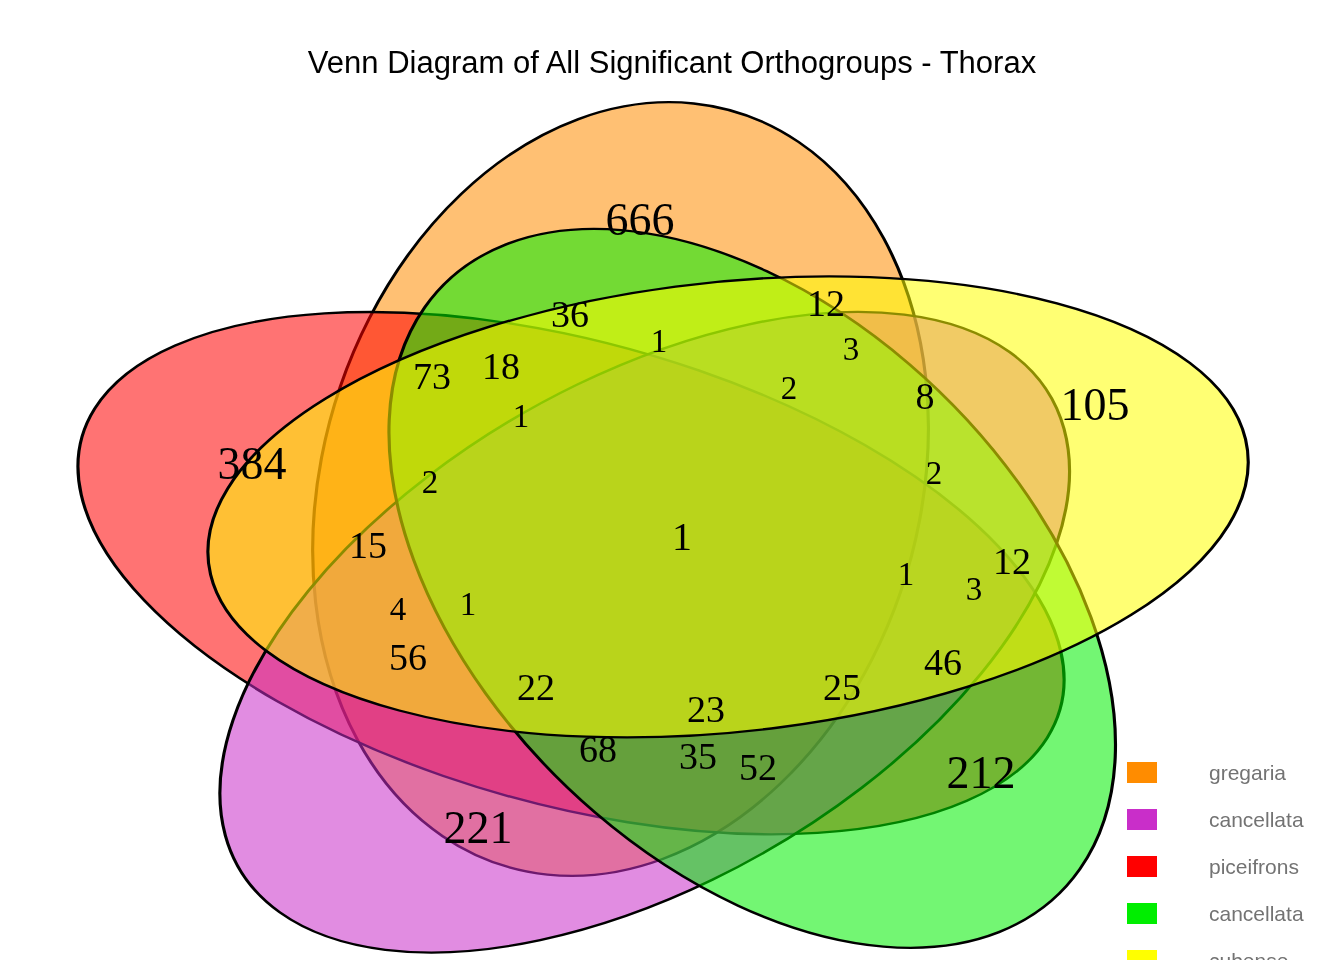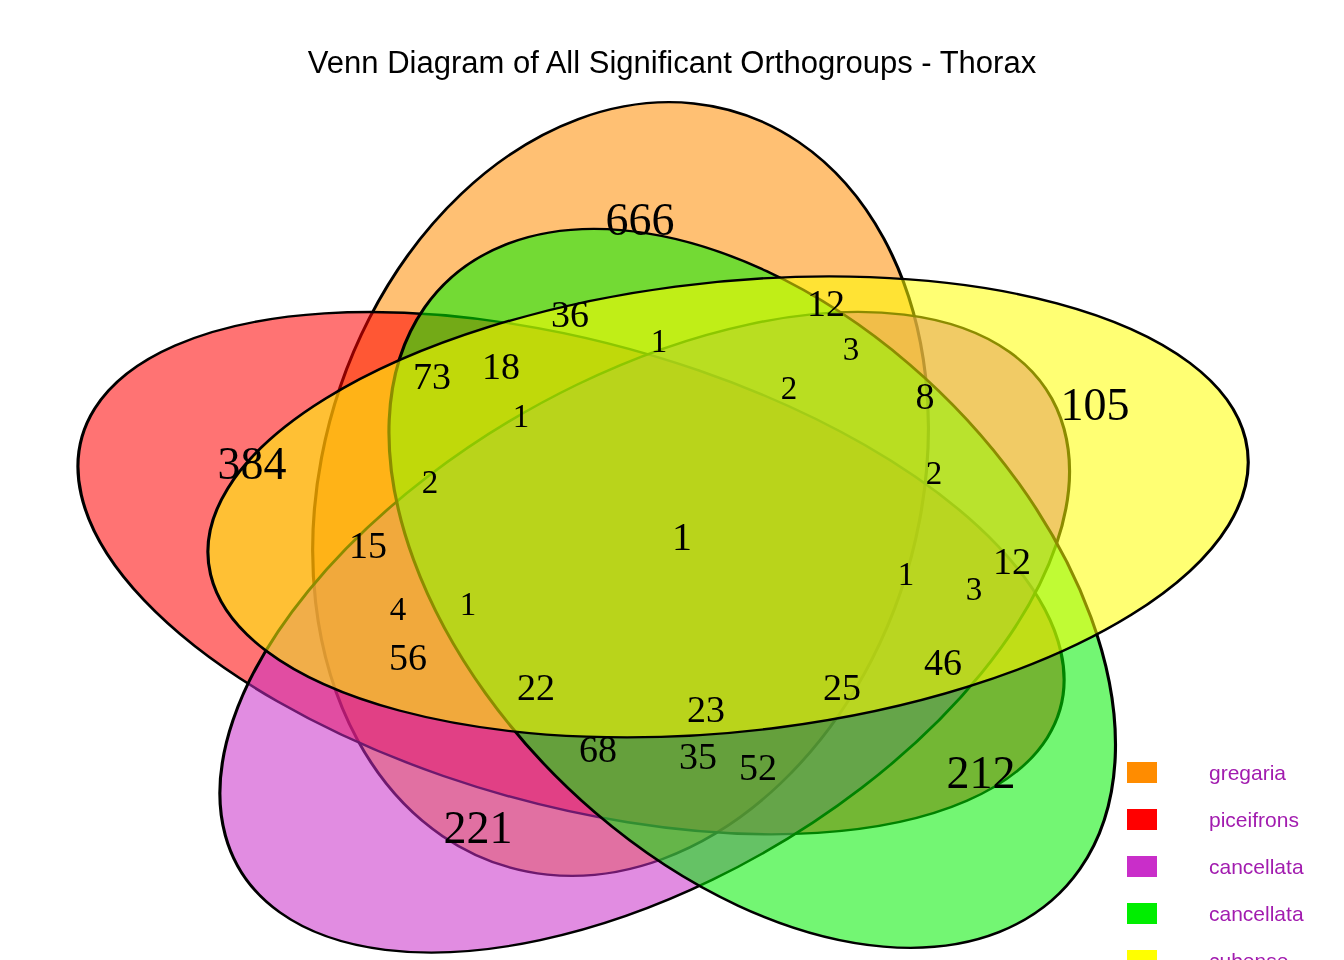--- a/index.html
+++ b/index.html
@@ -43,21 +43,21 @@
   }
   .legend-swatch{
     width:30px;
     height:21px;
     margin-right:52px;
     flex:0 0 auto;
   }
   .legend-label{
     font-family:"Liberation Sans",sans-serif;
     font-size:21px;
-    color:#a21caf;
+    color:#737373;
   }
 </style>
 </head>
 <body>
 
 <div id="title">Venn Diagram of All Significant Orthogroups - Thorax</div>
 
 <svg id="venn-svg" width="1344" height="960" viewBox="0 0 1344 960">
   <g transform="translate(54,975) scale(1208,-895)">
     <ellipse cx="0" cy="0" rx="0.435" ry="0.25" transform="translate(0.469 0.543) rotate(82)" fill="#FF8C00" fill-opacity="0.55" stroke="#000000" stroke-width="0.0026"></ellipse>
@@ -100,26 +100,26 @@
       <text x="981" y="772" text-anchor="middle" dominant-baseline="central" font-size="46">212</text>
     </g>
 </svg>
 
 <div id="legend">
     <div class="legend-row">
       <div class="legend-swatch" style="background: rgb(255, 140, 0);"></div>
       <span class="legend-label">gregaria</span>
     </div>
     <div class="legend-row">
+      <div class="legend-swatch" style="background: rgb(201, 46, 201);"></div>
+      <span class="legend-label">cancellata</span>
+    </div>
+    <div class="legend-row">
       <div class="legend-swatch" style="background: rgb(255, 0, 0);"></div>
       <span class="legend-label">piceifrons</span>
-    </div>
-    <div class="legend-row">
-      <div class="legend-swatch" style="background: rgb(201, 46, 201);"></div>
-      <span class="legend-label">cancellata</span>
     </div>
     <div class="legend-row">
       <div class="legend-swatch" style="background: rgb(0, 238, 0);"></div>
       <span class="legend-label">cancellata</span>
     </div>
     <div class="legend-row">
       <div class="legend-swatch" style="background: rgb(255, 255, 0);"></div>
       <span class="legend-label">cubense</span>
     </div>
   </div>

